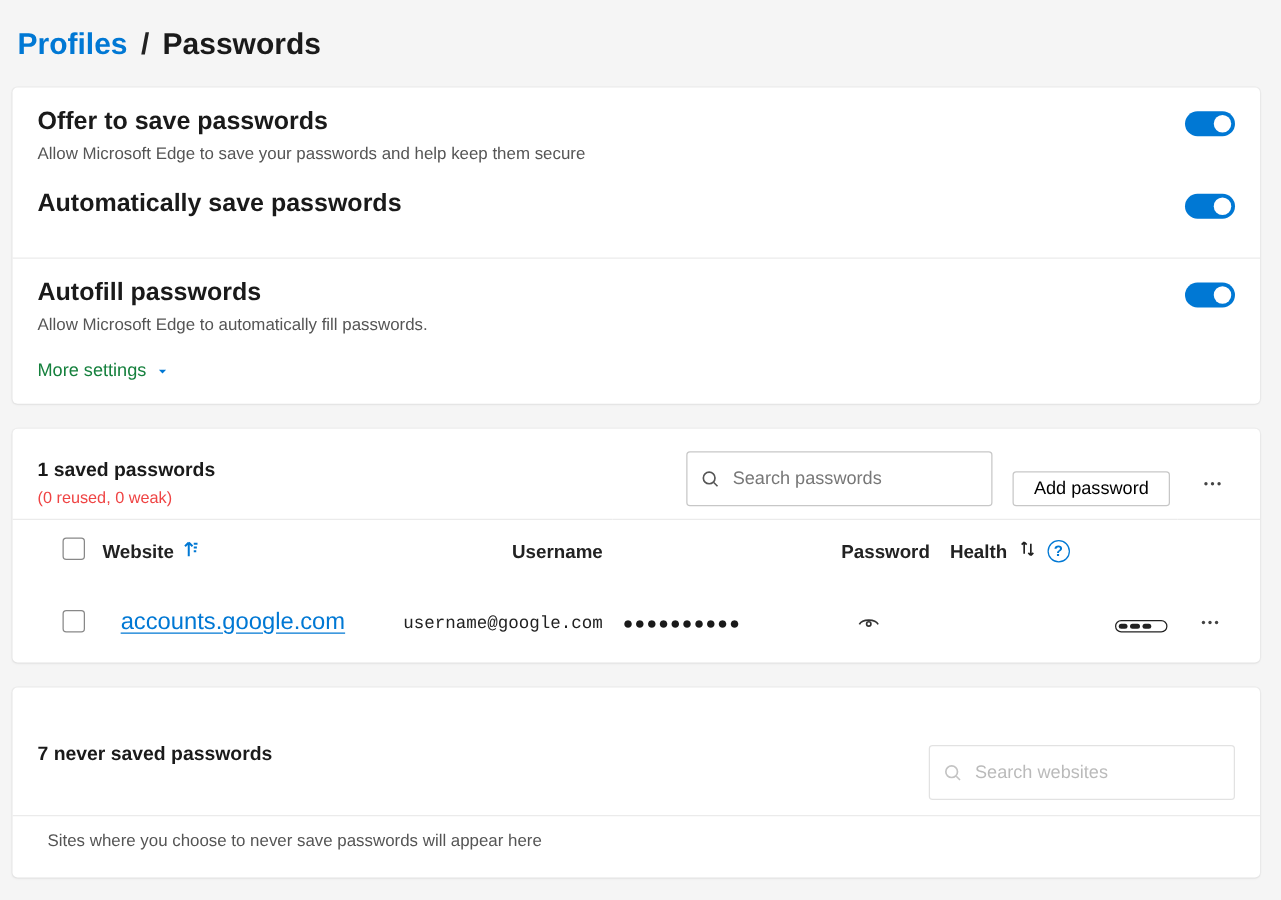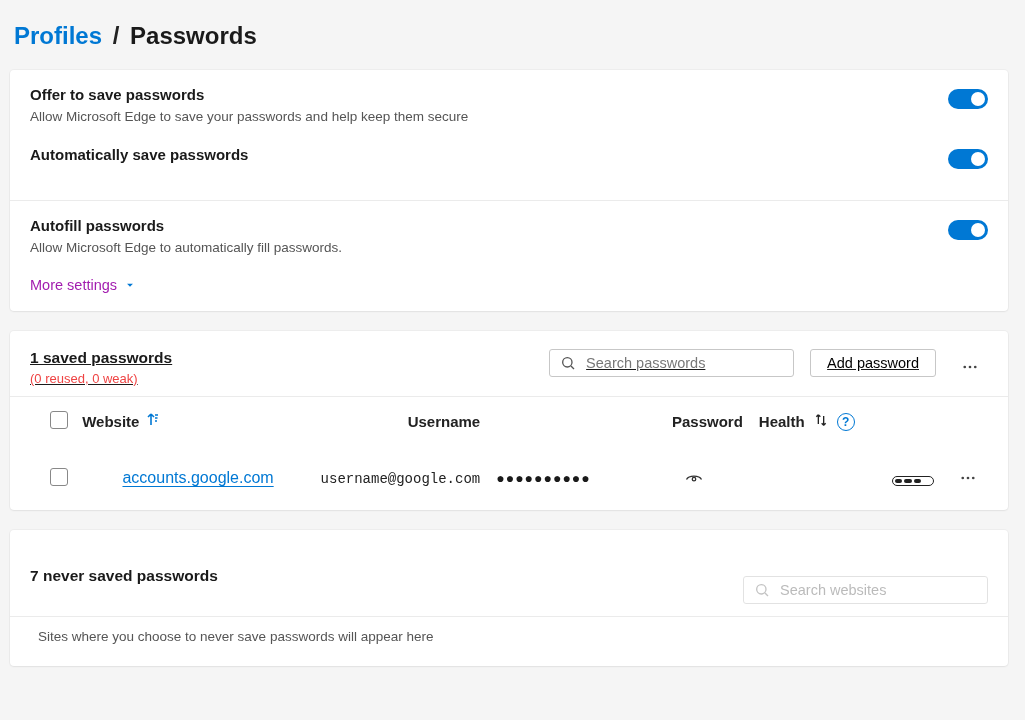--- a/index.html
+++ b/index.html
@@ -46,21 +46,21 @@
     }
     .divider {
       border-top: 1px solid #ebebeb;
     }
     .setting-texts {
       display: flex;
       flex-direction: column;
       gap: 6px;
     }
     .setting-title {
-      font-size: 15px;
+      font-size: 20px;
       font-weight: 600;
     }
     .setting-desc {
       font-size: 13.5px;
       color: #555;
     }
     .toggle {
       width: 40px;
       height: 20px;
       border-radius: 10px;
@@ -75,57 +75,56 @@
       position: absolute;
       right: 3px;
       top: 3px;
       width: 14px;
       height: 14px;
       border-radius: 50%;
       background: #fff;
     }
     .more-settings {
       padding: 6px 20px 18px 20px;
-      color: #a21caf;
+      color: #15803d;
       font-size: 14.5px;
       display: flex;
       align-items: center;
       gap: 6px;
       cursor: pointer;
     }
     .more-settings svg {
       fill: #0078d4;
     }
     .section-header {
       padding: 18px 20px 10px 20px;
       display: flex;
-      align-items: flex-start;
+      align-items: flex-end;
       gap: 16px;
-      text-decoration: underline;
     }
     .section-header .counts {
       flex: 1;
       display: flex;
       flex-direction: column;
       gap: 4px;
     }
     .section-header .count-title {
       font-size: 15.5px;
       font-weight: 600;
     }
     .section-header .count-sub {
       font-size: 13px;
       color: #ef4444;
     }
     .search-box {
       display: flex;
       align-items: center;
       gap: 10px;
       width: 245px;
-      height: 28px;
+      height: 44px;
       border: 1px solid #c7c7c7;
       border-radius: 3px;
       padding: 0 10px;
       color: #666;
     }
     .search-box input {
       border: none;
       outline: none;
       font-size: 14.5px;
       flex: 1;
@@ -207,21 +206,21 @@
       border-radius: 50%;
       display: inline-flex;
       align-items: center;
       justify-content: center;
       font-size: 12px;
     }
     .website-link {
       color: #0078d4;
       text-decoration: underline;
       text-underline-offset: 3px;
-      font-size: 16px;
+      font-size: 19px;
     }
     .username-val {
       font-family: "Courier New", monospace;
       font-size: 14px;
       color: #222;
     }
     .pwcell {
       display: flex;
       align-items: center;
       gap: 28px;

